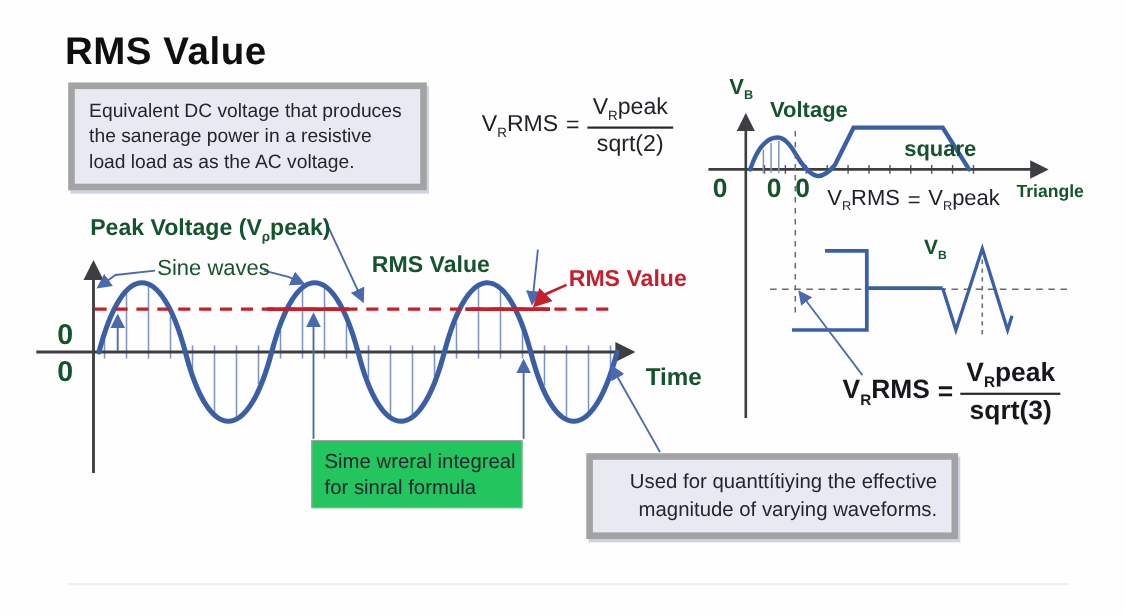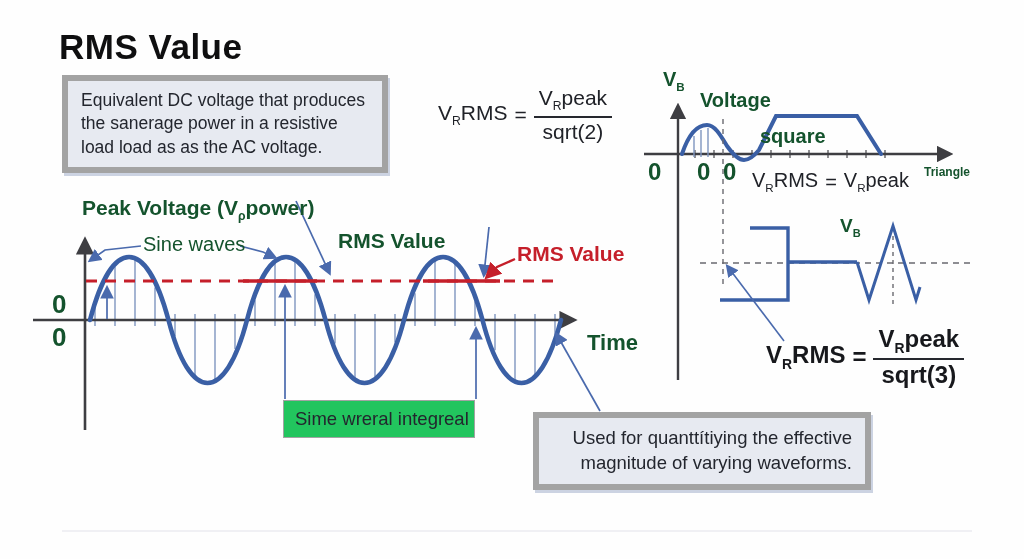--- a/index.html
+++ b/index.html
@@ -25,26 +25,26 @@
   .peak-label{left:82px;top:196px;font-size:21px;font-weight:bold;}
   .sinewaves{left:143px;top:233px;font-size:20px;}
   .rmsblack{left:338px;top:229px;font-size:21px;font-weight:bold;}
   .dclabel{left:419px;top:203px;font-size:21px;font-weight:bold;}
   .rmsred{left:517px;top:242px;font-size:21px;font-weight:bold;color:#c51f2a;}
   .timelabel{left:587px;top:331px;font-size:22px;font-weight:bold;}
   .zero-u{left:52px;top:290px;font-size:26px;font-weight:bold;}
   .zero-l{left:52px;top:323px;font-size:26px;font-weight:bold;}
   .vb1{left:663px;top:68px;font-size:20px;font-weight:bold;}
   .voltage{left:700px;top:89px;font-size:20px;font-weight:bold;}
-  .squarelab{left:760px;top:125px;font-size:20px;font-weight:bold;}
+  .squarelab{left:822px;top:125px;font-size:20px;font-weight:bold;}
   .z2a{left:648px;top:159px;font-size:24px;font-weight:bold;}
   .z2b{left:697px;top:159px;font-size:24px;font-weight:bold;}
   .z2c{left:723px;top:159px;font-size:24px;font-weight:bold;}
   .eq2{left:752px;top:169px;font-size:20px;color:#202228;}
-  .trilabel{left:924px;top:166px;font-size:12px;font-weight:bold;}
+  .trilabel{left:924px;top:166px;font-size:16px;font-weight:bold;}
   .vb2{left:840px;top:216px;font-size:19px;font-weight:bold;}
 </style>
 </head>
 <body>
 
 <div id="canvas">
 
   <svg id="diagram-svg" viewBox="0 0 1024 559" xmlns="http://www.w3.org/2000/svg">
     <defs>
       <marker id="mAxis" viewBox="0 0 10 10" refX="8" refY="5" markerWidth="7" markerHeight="7" orient="auto">
@@ -150,21 +150,21 @@
   <div class="t formula f1">
     <span><span>V</span><sub>R</sub><span>RMS</span></span>
     <span>=</span>
     <span class="frac">
       <span class="num"><span>V</span><sub>R</sub><span>peak</span></span>
       <span class="den">sqrt(2)</span>
     </span>
   </div>
 
   <div class="t peak-label">
-    <span>Peak Voltage (V</span><sub>ρ</sub><span>power)</span>
+    <span>Peak Voltage (V</span><sub>ρ</sub><span>peak)</span>
   </div>
   <div class="t sinewaves">Sine waves</div>
   <div class="t rmsblack">RMS Value</div>
   <div class="t rmsred">RMS Value</div>
   <div class="t timelabel">Time</div>
   <div class="t zero-u">0</div>
   <div class="t zero-l">0</div>
 
   <div class="t vb1">
     <span>V</span><sub>B</sub>
@@ -188,19 +188,20 @@
     <span><span>V</span><sub>R</sub><span>RMS</span></span>
     <span>=</span>
     <span class="frac">
       <span class="num"><span>V</span><sub>R</sub><span>peak</span></span>
       <span class="den">sqrt(3)</span>
     </span>
   </div>
 
   <div class="cbox intbox">
     <div class="bl">Sime wreral integreal</div>
+    <div class="bl">for sinral formula</div>
   </div>
   <div class="cbox usebox">
     <div class="bl">Used for quanttítiying the effective</div>
     <div class="bl">magnitude of varying waveforms.</div>
   </div>
 
 </div>
 
 </body></html>

